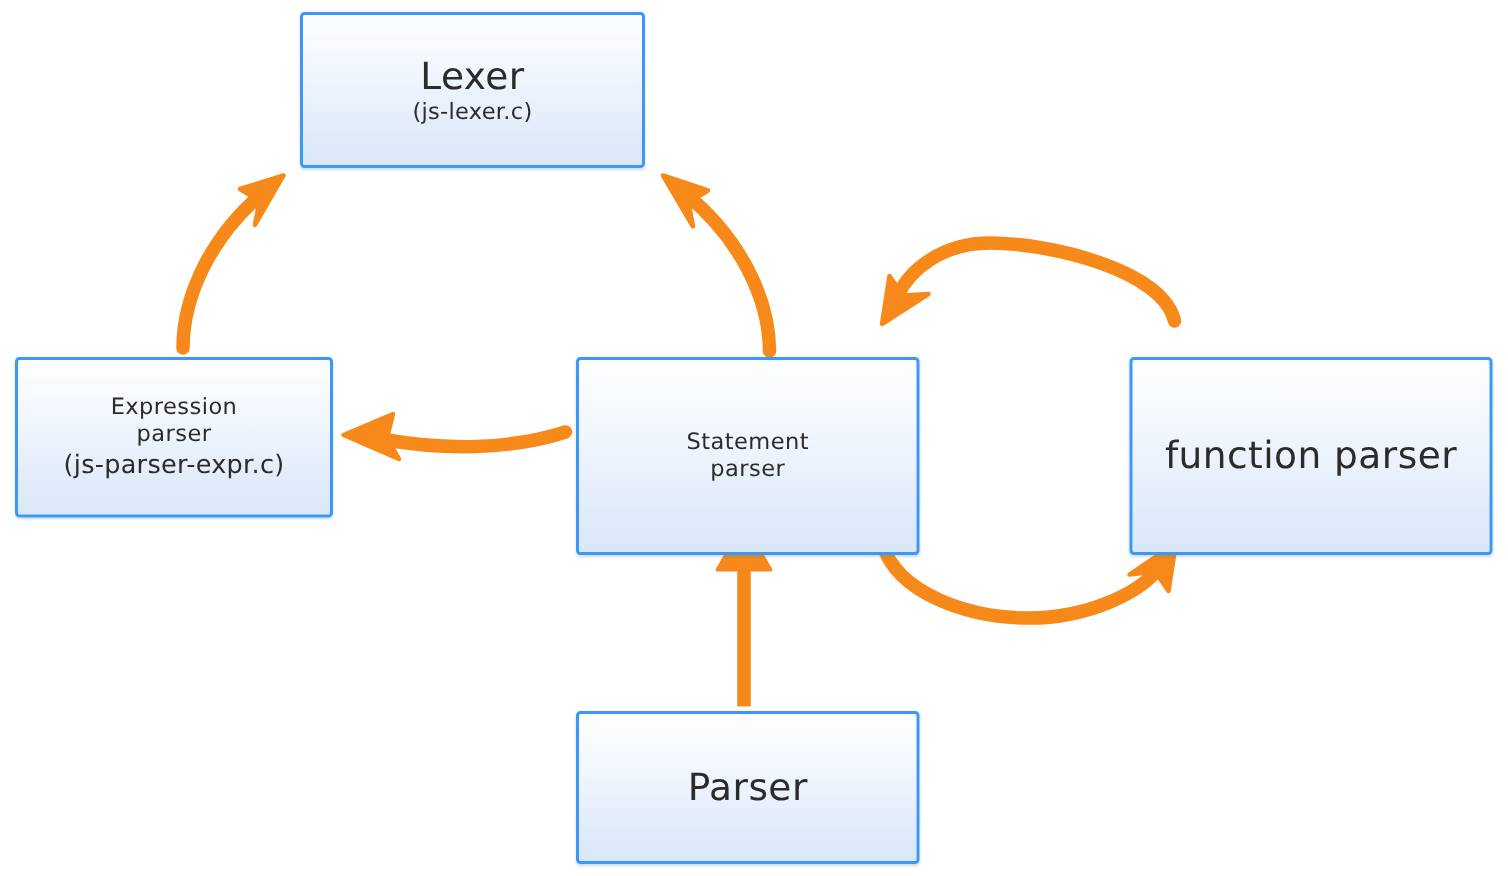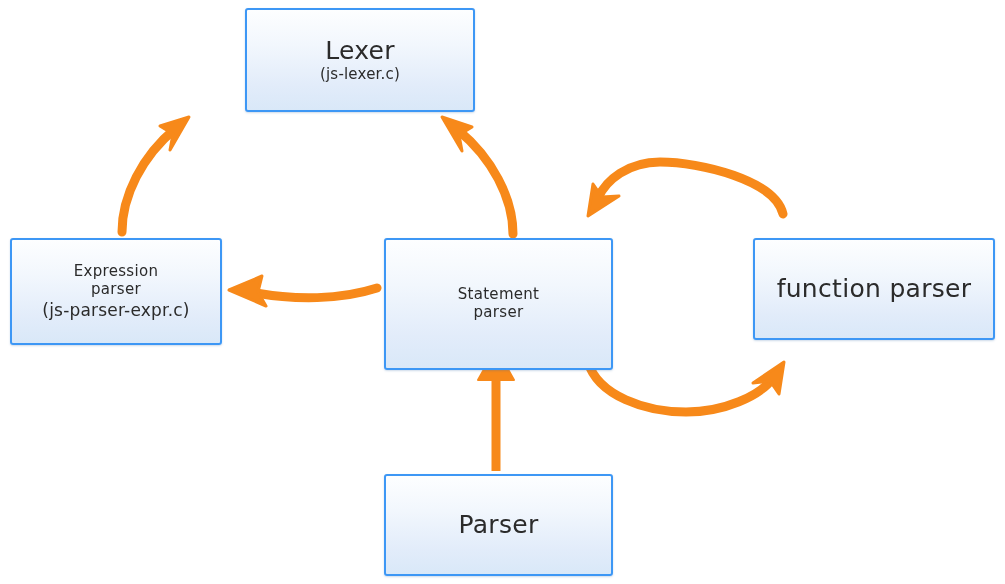--- a/index.html
+++ b/index.html
@@ -86,37 +86,37 @@
       <path d="M 588 362 C 598 396, 646 412, 686 412 C 724 412, 760 396, 773 378" fill="none" stroke="#F7891A" stroke-width="9" stroke-linecap="round"></path>
       <path d="M 784 362 L 779 394 L 770 381 L 753 383 Z" fill="#F7891A" stroke="#F7891A" stroke-width="3" stroke-linejoin="round"></path>
     </g>
 
     <g>
       <path d="M 496 471 L 496 372" fill="none" stroke="#F7891A" stroke-width="9" stroke-linecap="butt"></path>
       <path d="M 496 348 L 514 380 L 478 380 Z" fill="#F7891A" stroke="#F7891A" stroke-width="2" stroke-linejoin="round"></path>
     </g>
   </svg>
 
-  <div class="node" style="left:200px; top:8px; width:230px; height:104px;margin-left:45px;">
+  <div class="node" style="left:200px; top:8px; width:230px; height:104px;">
     <div class="title">Lexer</div>
     <div class="sub">(js-lexer.c)</div>
   </div>
 
   <div class="node small" style="left:10px; top:238px; width:212px; height:107px;">
     <div class="title">Expression
 parser</div>
     <div class="sub">(js-parser-expr.c)</div>
   </div>
 
   <div class="node small" style="left:384px; top:238px; width:229px; height:132px;">
     <div class="title">Statement
 parser</div>
   </div>
 
-  <div class="node" style="left:753px; top:238px; width:242px; height:102px;">
+  <div class="node" style="left:753px; top:238px; width:242px; height:132px;">
     <div class="title">function parser</div>
   </div>
 
   <div class="node" style="left:384px; top:474px; width:229px; height:102px;">
     <div class="title">Parser</div>
   </div>
 
 </div>
 
 </body></html>

